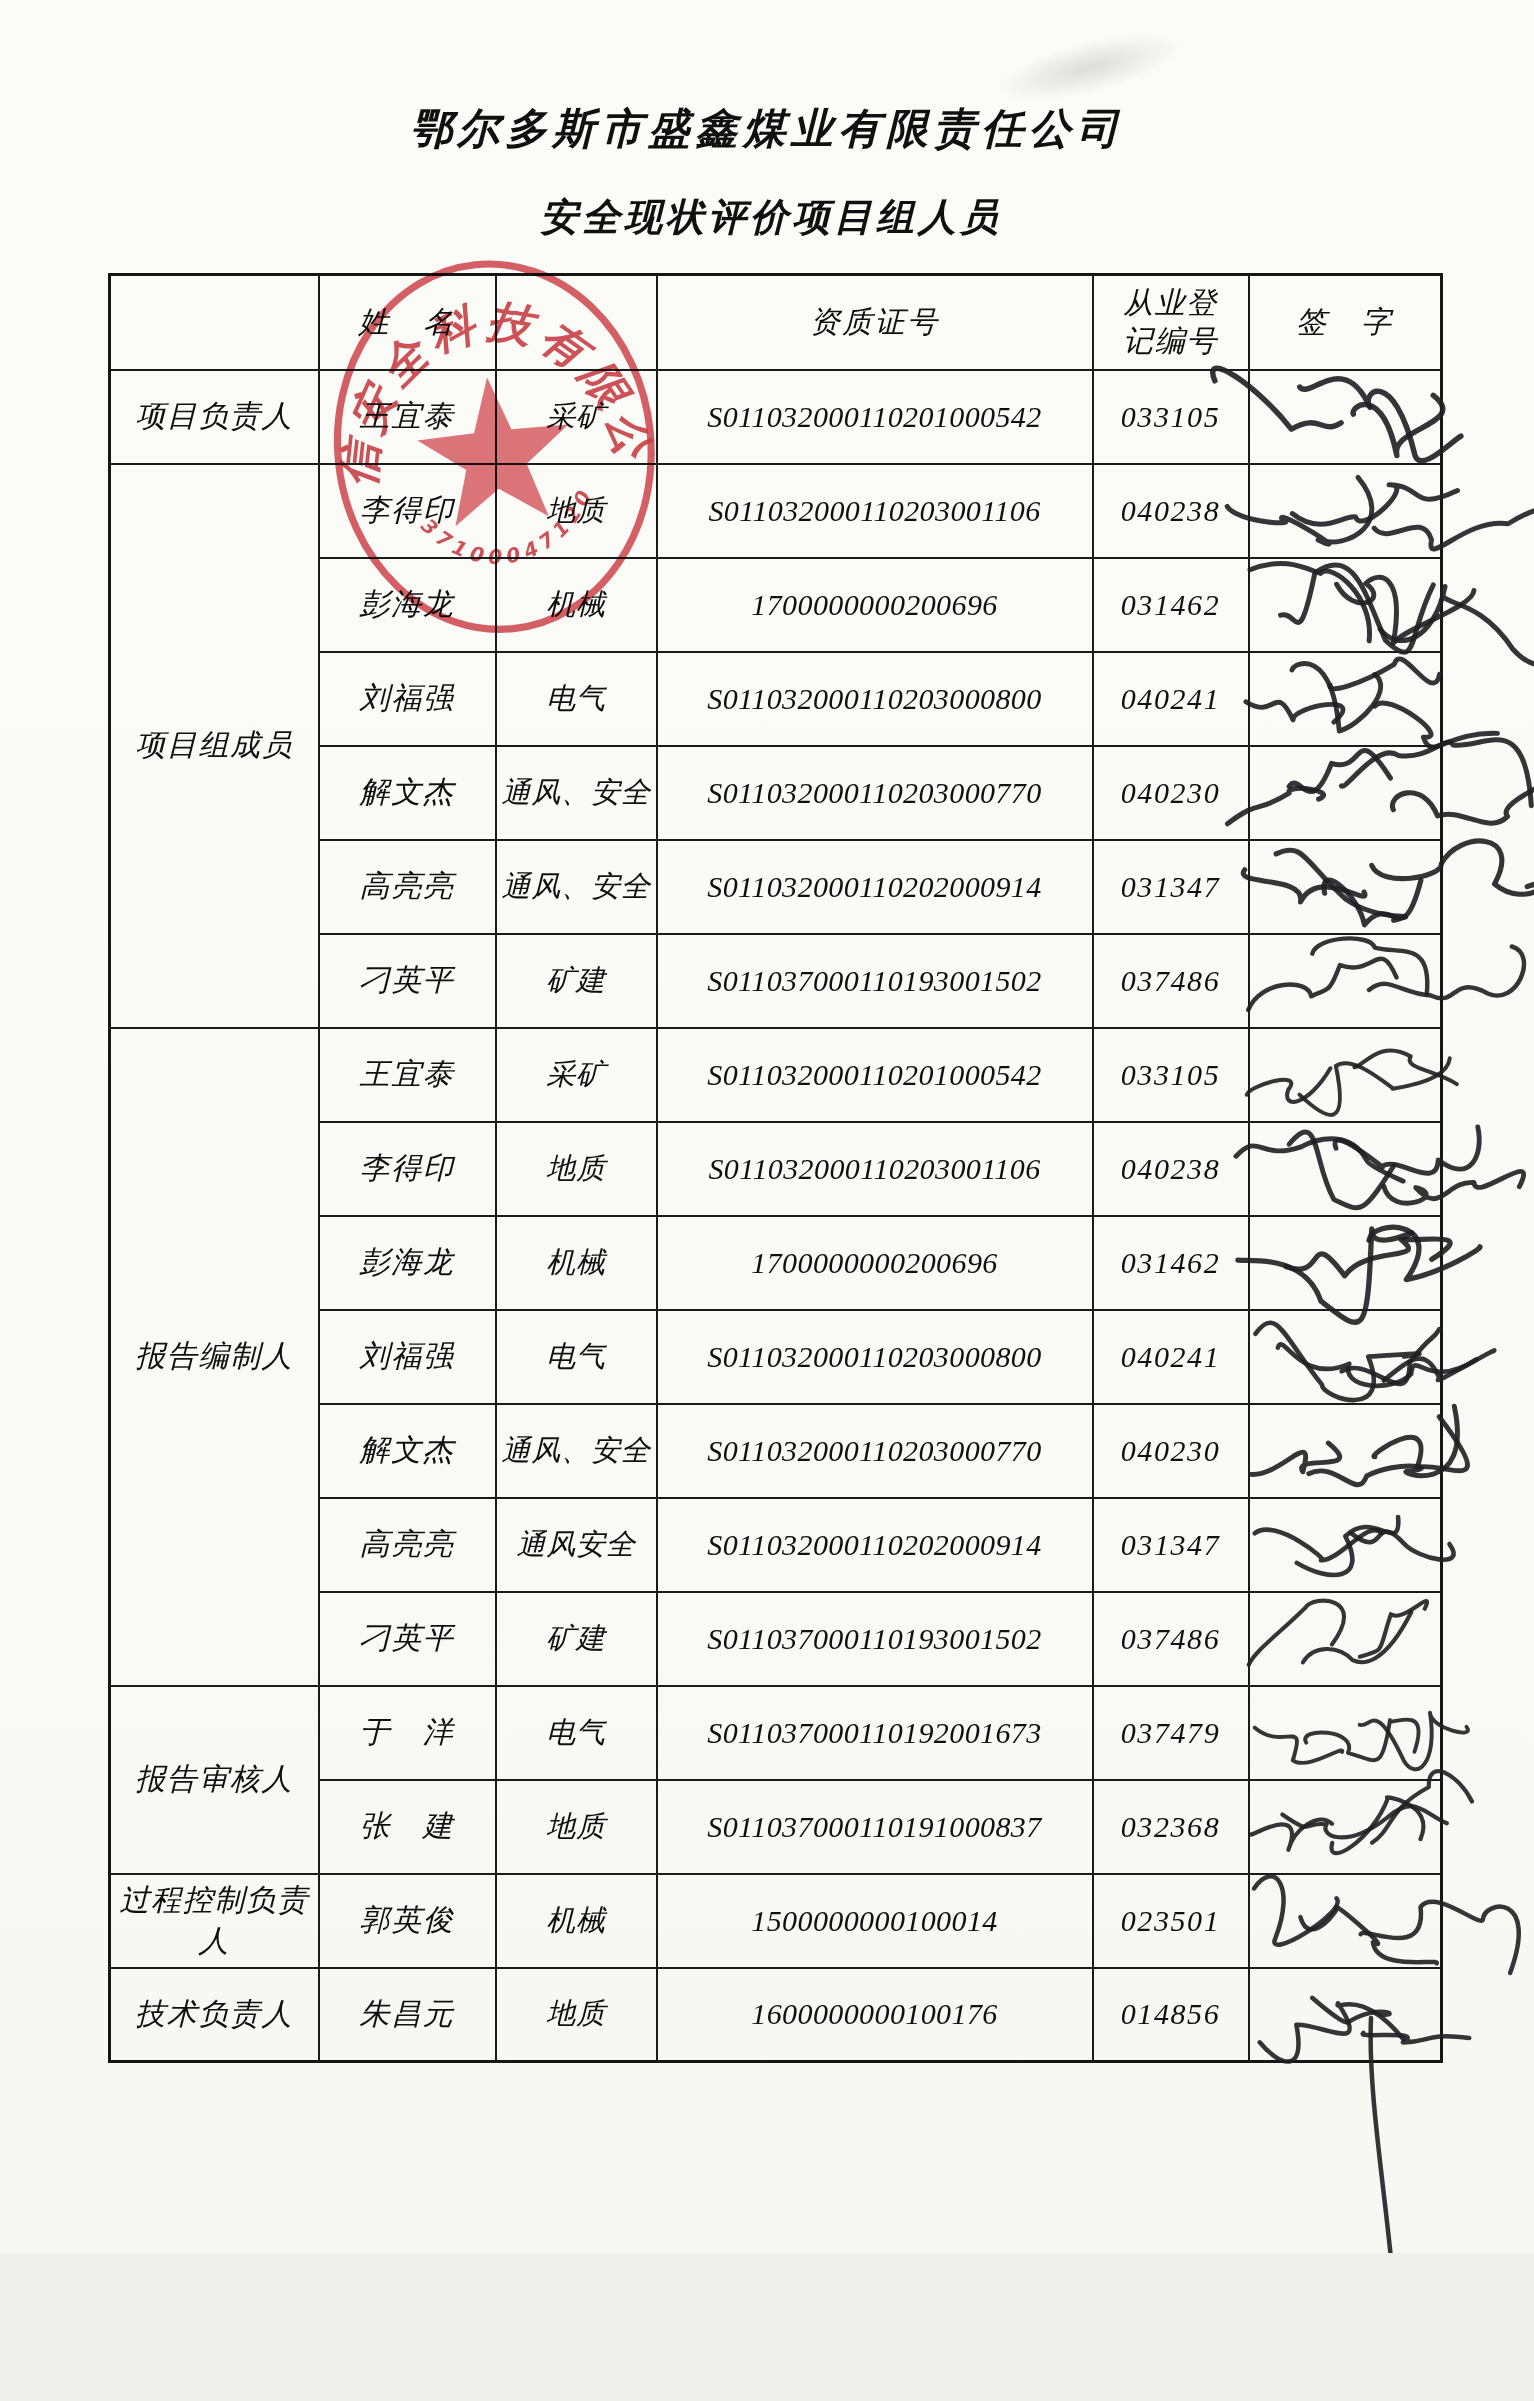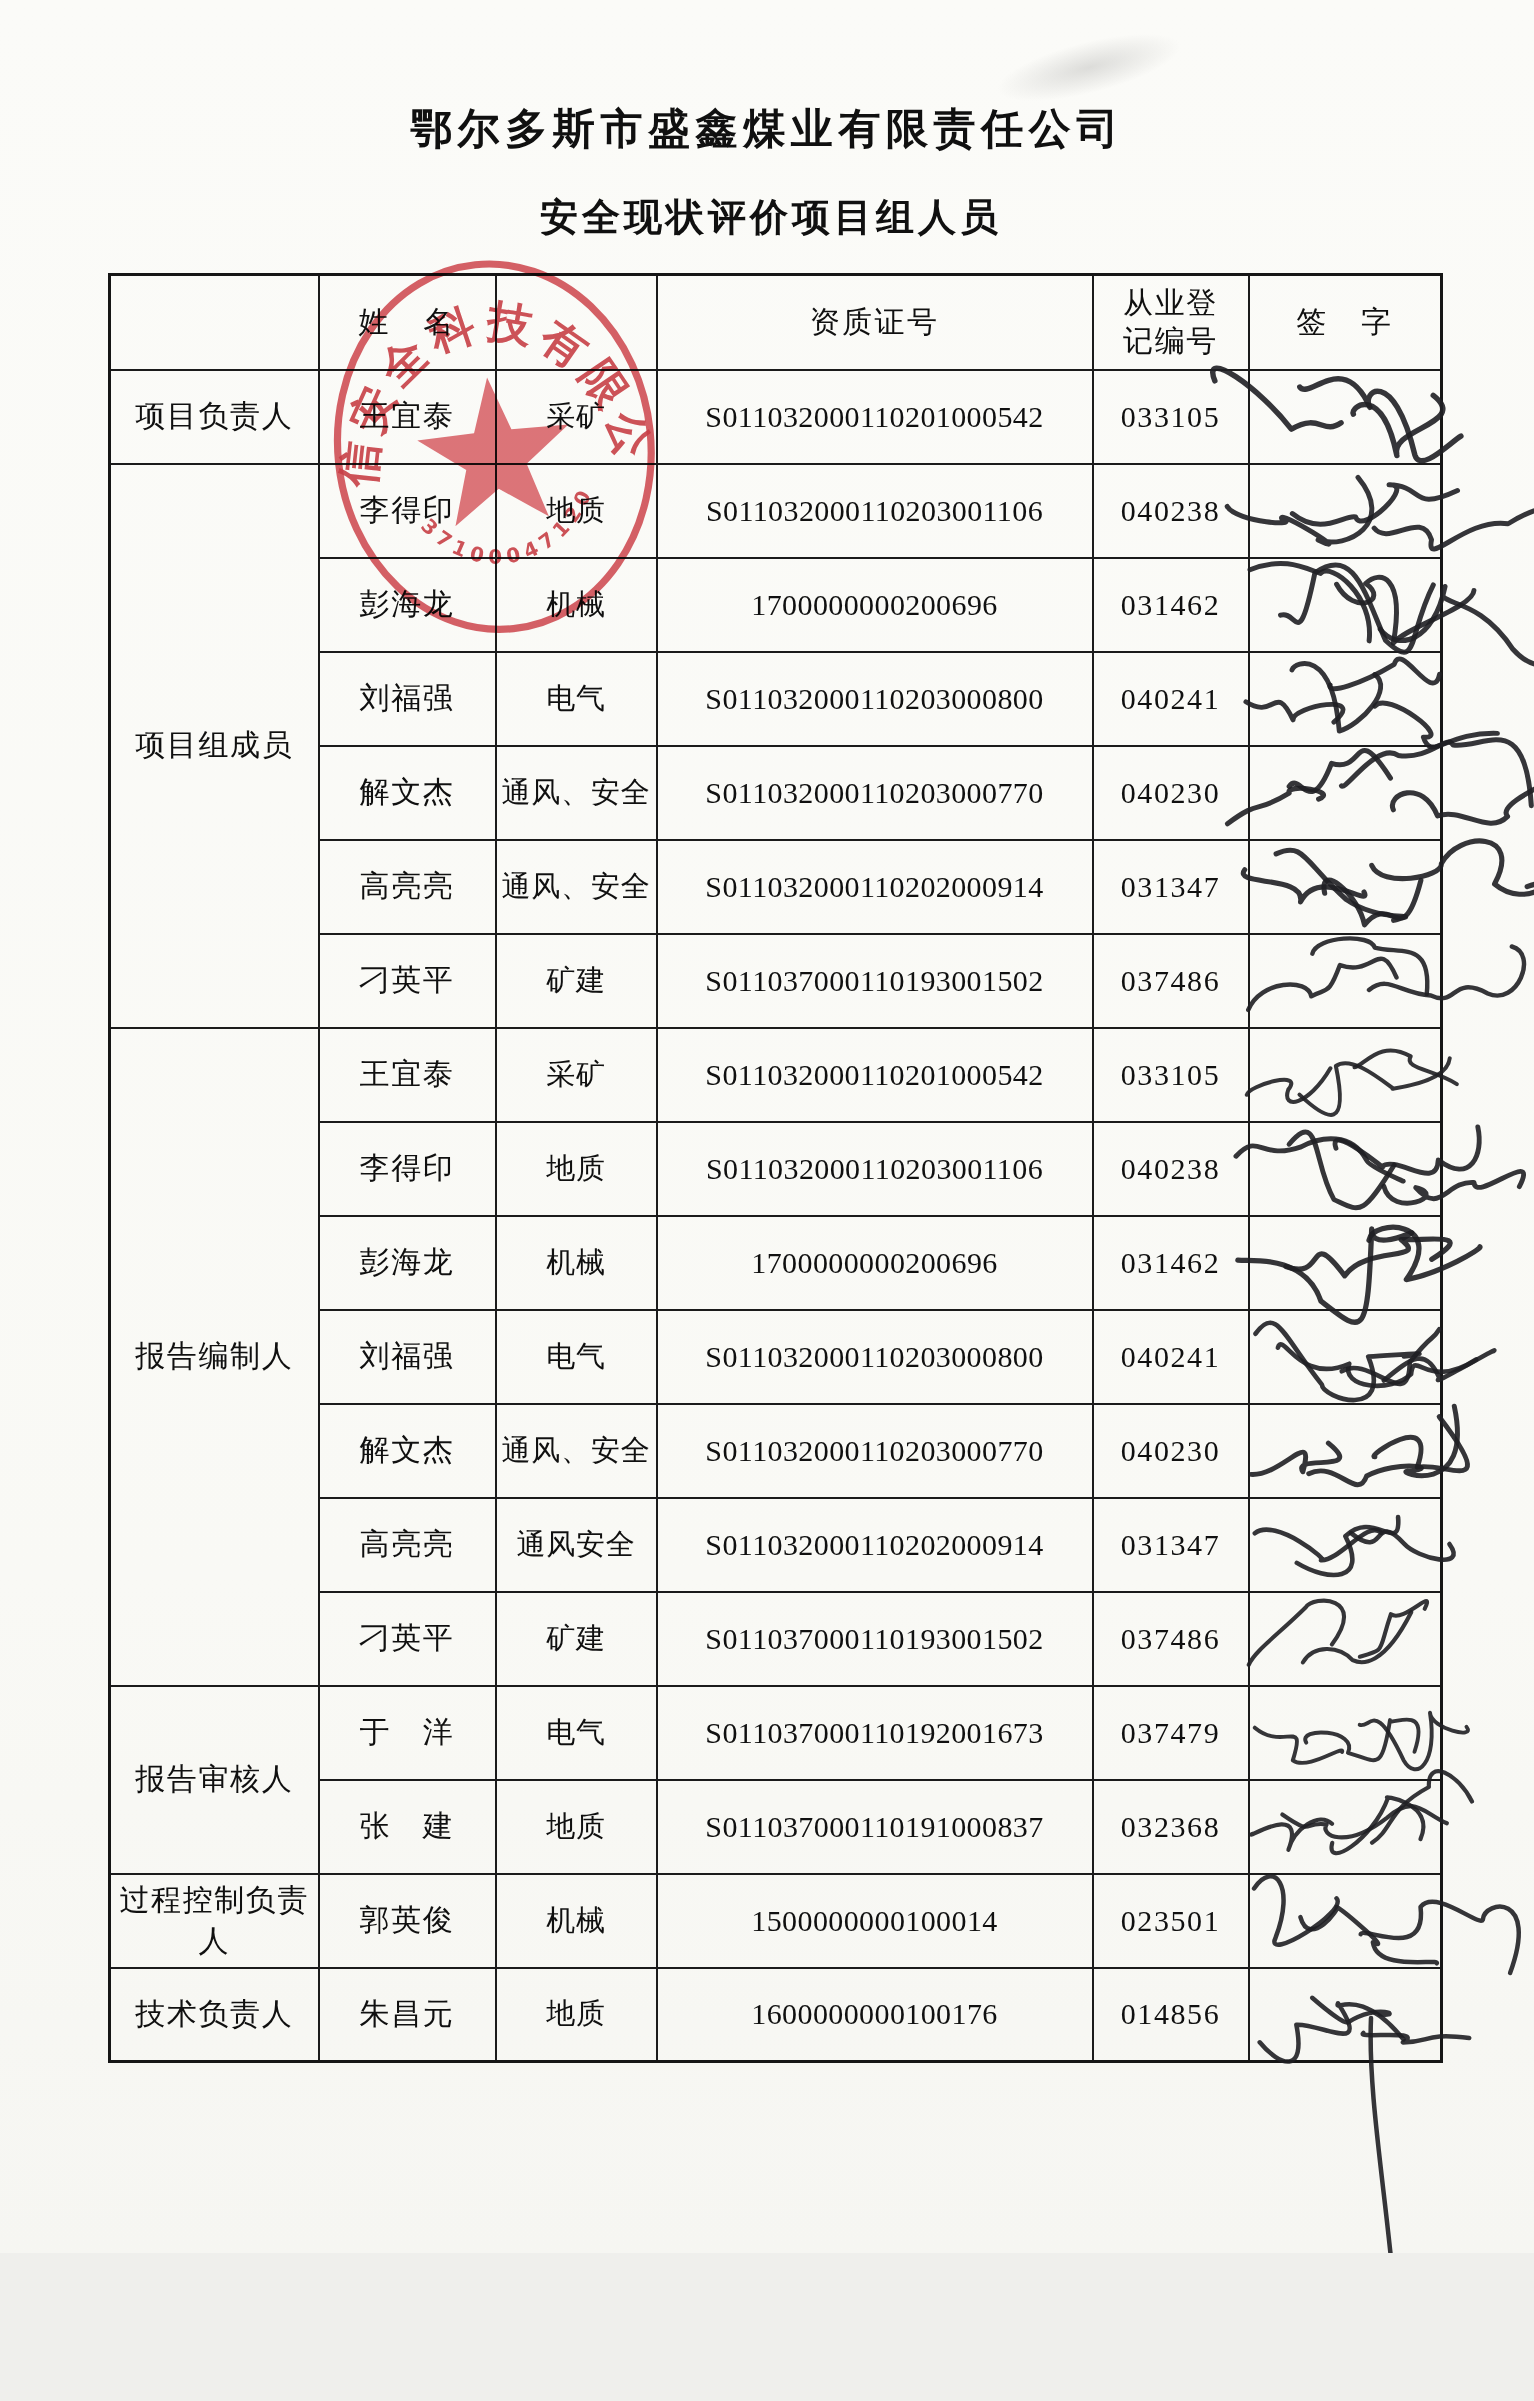--- a/index.html
+++ b/index.html
@@ -5,20 +5,21 @@
   html,body{margin:0;padding:0;}
   body{
     width:1534px;height:2401px;
     background:#efefec;
     font-family:"Liberation Serif","DejaVu Serif",serif;
   }
   .page{
     position:relative;width:1534px;height:2253px;overflow:hidden;
     background:linear-gradient(180deg,#fbfbf8 0%,#f9f9f5 70%,#f6f6f2 100%);
     color:#141414;
+    font-style:italic;
   }
   
   .doc-title{
     position:absolute;left:0;right:0;top:101px;margin:0;
     text-align:center;font-size:42px;font-weight:700;letter-spacing:5.6px;
     font-family:"Liberation Sans","DejaVu Sans",sans-serif;color:#101010;
   }
   .doc-subtitle{
     position:absolute;left:0;right:0;top:192px;margin:0;
     text-align:center;font-size:38px;font-weight:700;letter-spacing:4px;

